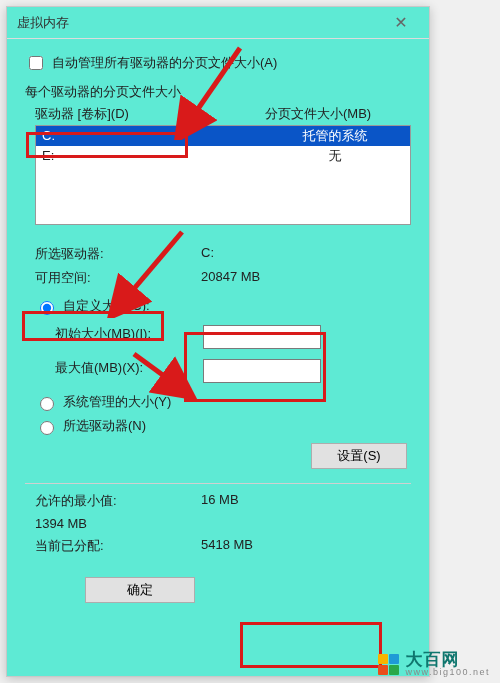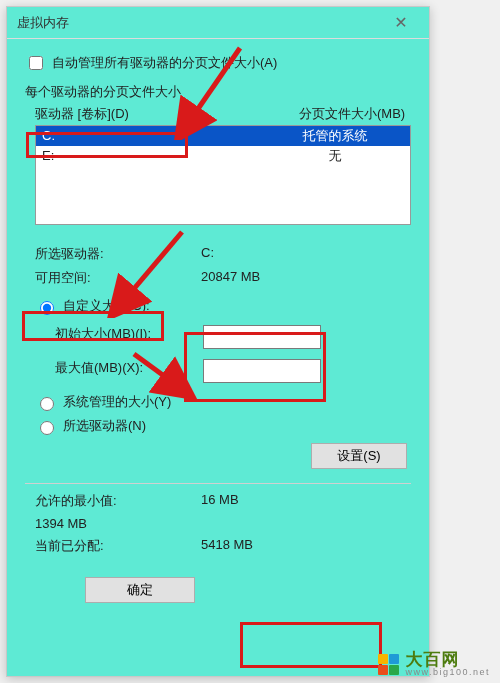--- a/index.html
+++ b/index.html
@@ -28,21 +28,21 @@
   .titlebar .title { font-size: 13px; }
   .close-x { width: 40px; text-align: center; color: #666; font-size: 16px; font-family: Arial, sans-serif; }
   .content { padding: 14px 18px 0 18px; flex: 1; color: #222; position: relative; }
 
   .chk-row { display: flex; align-items: center; gap: 6px; margin-bottom: 10px; }
   input[type=checkbox] { width: 14px; height: 14px; }
 
   .section-label { margin: 4px 0 4px 0; }
   .indent { margin-left: 10px; }
 
-  .headers { display: flex; margin-top: 2px; gap: 34px; }
+  .headers { display: flex; margin-top: 2px; }
   .headers .col1 { width: 230px; }
   .headers .col2 { flex: 1; }
 
   .drivelist {
     border: 1px solid #999; height: 100px; margin-top: 2px; background: #fff;
     overflow: hidden;
   }
   .drivelist .row { display: flex; height: 20px; line-height: 20px; padding: 0 6px; }
   .drivelist .row .c1 { width: 224px; }
   .drivelist .row .c2 { flex: 1; text-align: center; }
@@ -79,21 +79,21 @@
 
   
   .brand {
     position: absolute; right: 6px; bottom: 4px; z-index: 60;
     display: flex; align-items: center; gap: 6px; background: rgba(255,255,255,0.0);
     padding: 2px 4px;
   }
   .brand .logo { display: flex; flex-wrap: wrap; width: 22px; height: 22px; }
   .brand .logo span { width: 10px; height: 10px; margin: 0.5px; border-radius: 1px; }
   .brand .txt { display: flex; flex-direction: column; line-height: 1; }
-  .brand .txt .big { font-size: 17px; font-weight: 700; color: #4d7c0f; letter-spacing: 1px; }
+  .brand .txt .big { font-size: 17px; font-weight: 700; color: #0f766e; letter-spacing: 1px; }
   .brand .txt .small { font-size: 9px; color: #888; letter-spacing: 1.5px; }
 </style>
 </head>
 <body>
 
 <div class="dialog">
   <div class="titlebar">
     <span class="title">虚拟内存</span>
     <span class="close-x">✕</span>
   </div>

